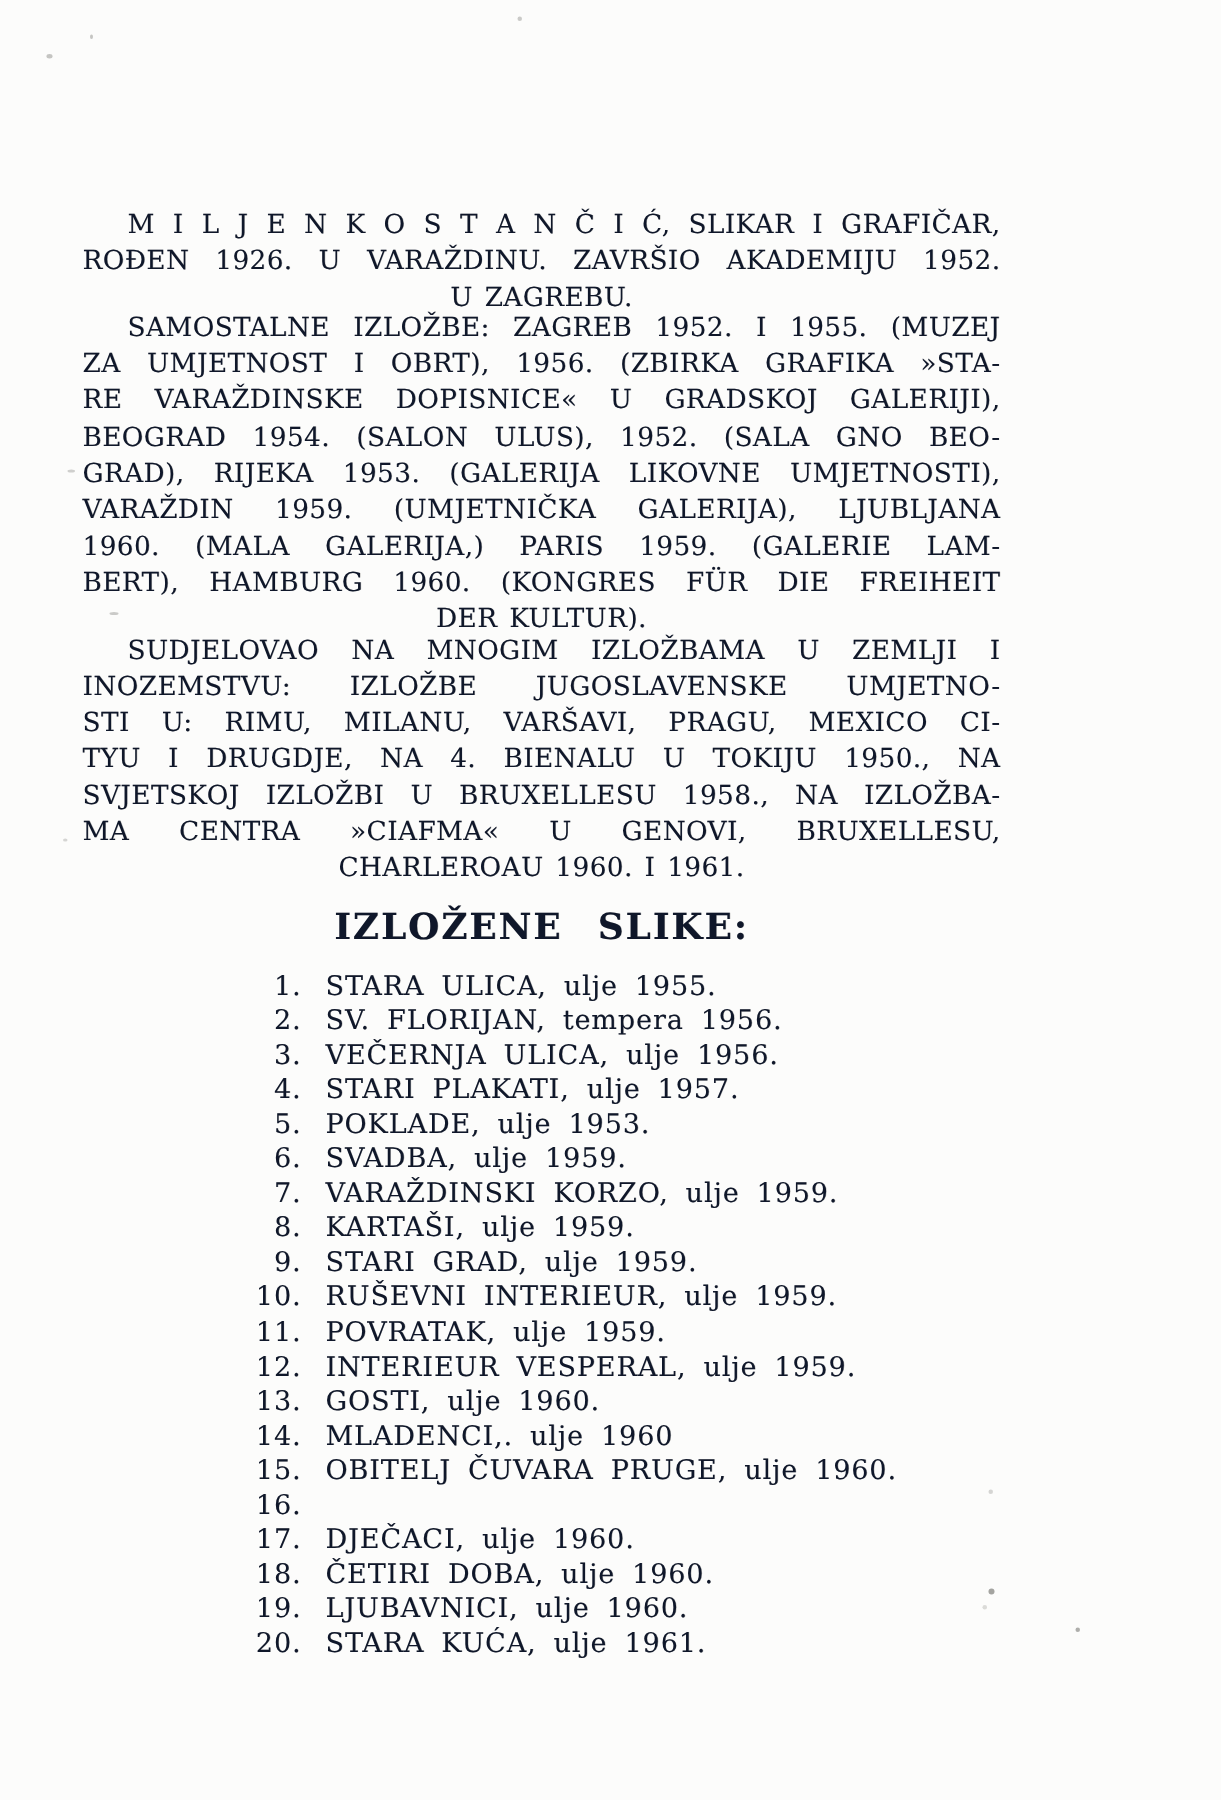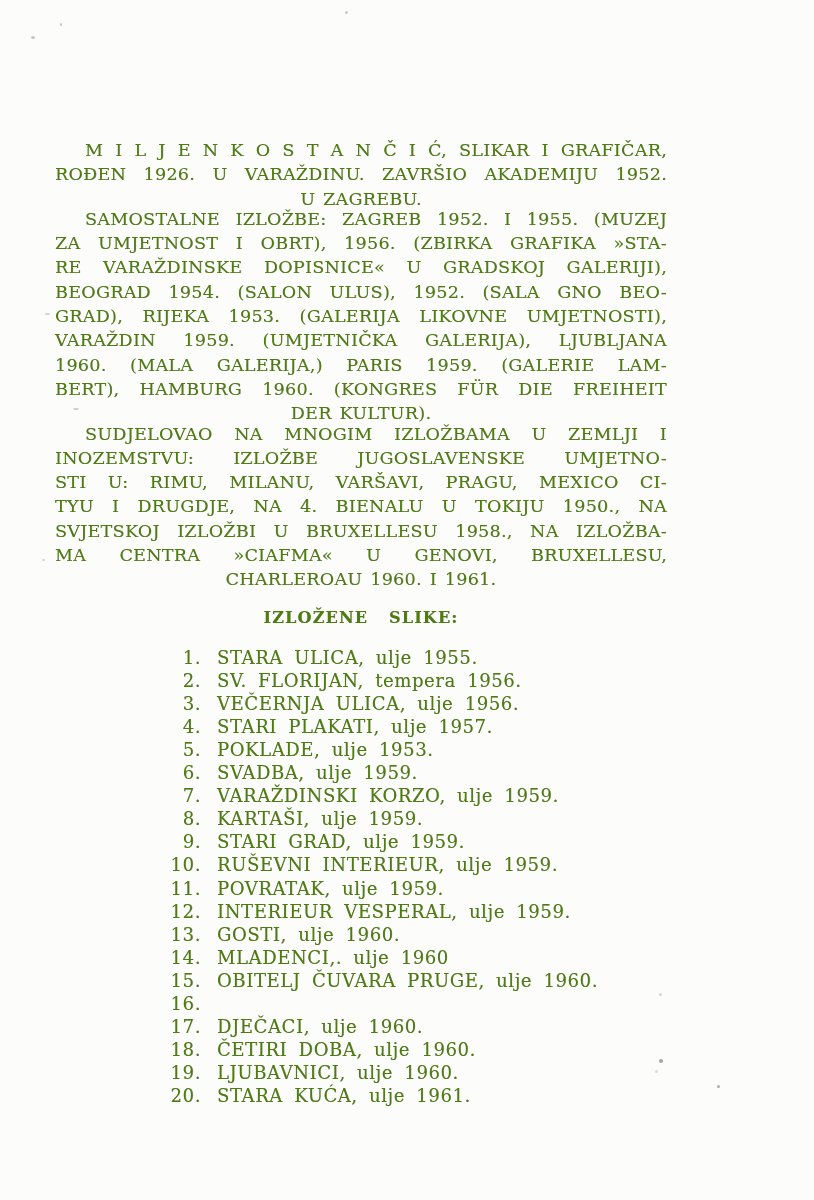--- a/index.html
+++ b/index.html
@@ -8,21 +8,21 @@
     background: #f2f1ee;
   }
   .page {
     position: relative;
     width: 814px;
     height: 1200px;
     margin: 0 auto;
     background: #fcfcfb;
     overflow: hidden;
     font-family: "DejaVu Serif", "Liberation Serif", serif;
-    color: #4d7c0f;
+    color: #0f172a;
     text-shadow: 0.3px 0.3px 0 rgba(44, 42, 39, 0.35);
   }
   .text-block {
     position: absolute;
     left: 55px;
     top: 138px;
     width: 612px;
   }
   .para { margin: 0; }
   .para + .para { margin-top: -4px; }
@@ -35,21 +35,21 @@
   }
   .line.j {
     text-align: justify;
     text-justify: inter-word;
     text-align-last: justify;
   }
   .line.first { text-indent: 30px; }
   .list-heading {
     margin: 14px 0 0 0;
     text-align: center;
-    font-size: 16px;
+    font-size: 24px;
     font-weight: 700;
     letter-spacing: 1.2px;
     word-spacing: 14px;
     line-height: 24px;
   }
   .works {
     list-style: none;
     margin: 16px 0 0 0;
     padding: 0 0 0 108px;
   }

